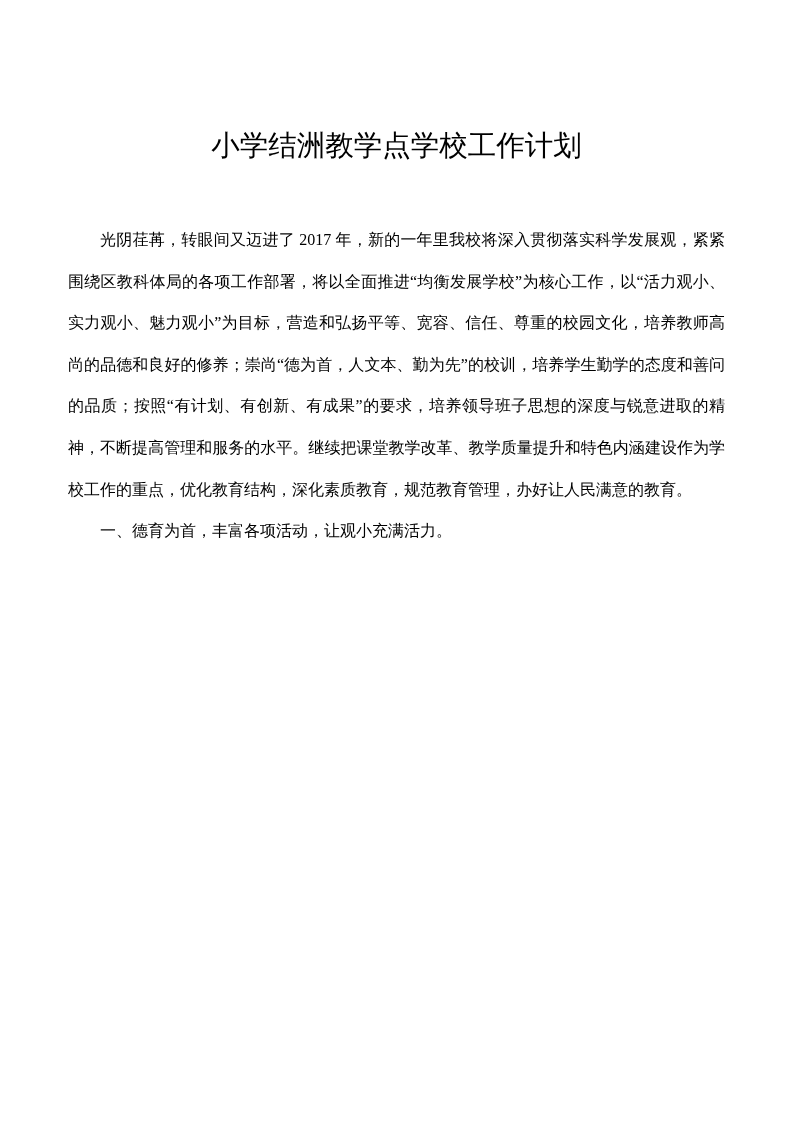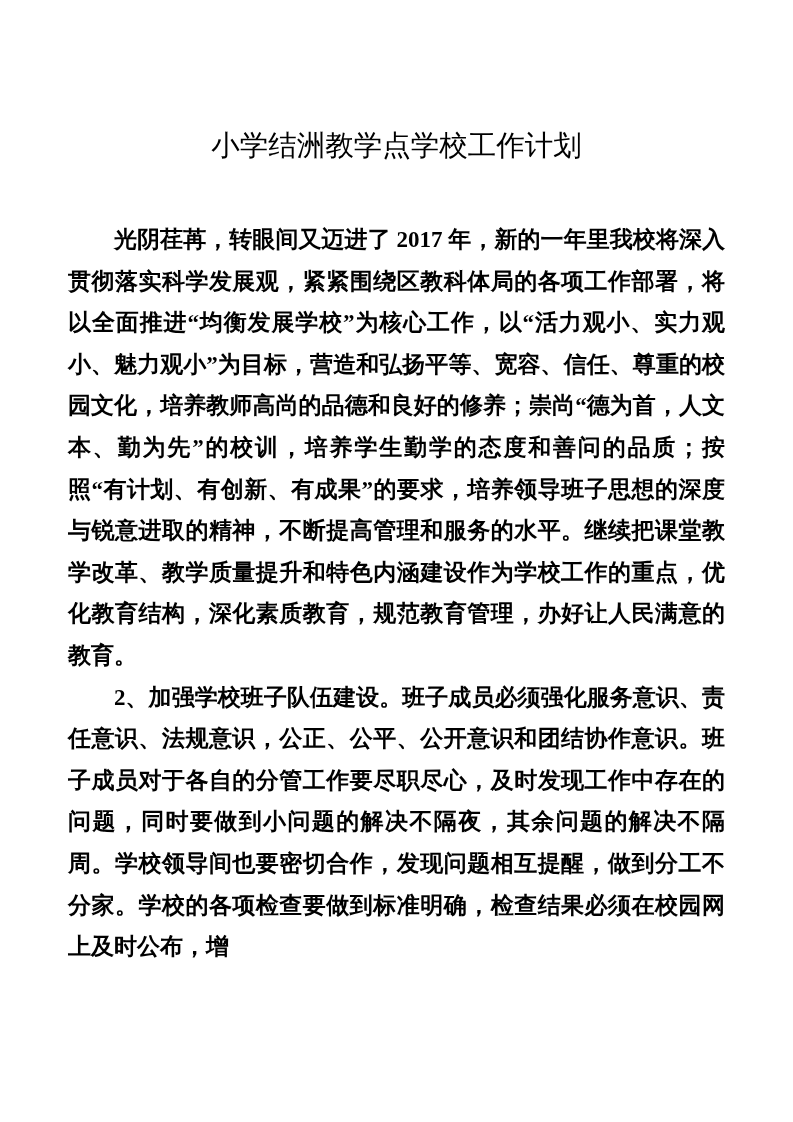--- a/index.html
+++ b/index.html
@@ -25,30 +25,29 @@
     font-weight: normal;
     line-height: 46px;
     text-align: center;
     white-space: nowrap;
   }
   .doc-body {
     width: 657px;
   }
   .para {
     margin: 0;
-    font-size: 23px;
+    font-size: 16px;
     line-height: 41.6px;
     text-align: justify;
     text-indent: 2em;
     word-break: break-all;
-    font-weight: bold;
   }
 </style>
 </head>
 <body>
 
 <div class="page">
   <h1 class="doc-title">小学结洲教学点学校工作计划</h1>
   <div class="doc-body">
       <p class="para">光阴荏苒，转眼间又迈进了 2017 年，新的一年里我校将深入贯彻落实科学发展观，紧紧围绕区教科体局的各项工作部署，将以全面推进“均衡发展学校”为核心工作，以“活力观小、实力观小、魅力观小”为目标，营造和弘扬平等、宽容、信任、尊重的校园文化，培养教师高尚的品德和良好的修养；崇尚“德为首，人文本、勤为先”的校训，培养学生勤学的态度和善问的品质；按照“有计划、有创新、有成果”的要求，培养领导班子思想的深度与锐意进取的精神，不断提高管理和服务的水平。继续把课堂教学改革、教学质量提升和特色内涵建设作为学校工作的重点，优化教育结构，深化素质教育，规范教育管理，办好让人民满意的教育。</p>
-      <p class="para">2、加强学校班子队伍建设。班子成员必须强化服务意识、责任意识、法规意识，公正、公平、公开意识和团结协作意识。班子成员对于各自的分管工作要尽职尽心，及时发现工作中存在的问题，同时要做到小问题的解决不隔夜，其余问题的解决不隔周。学校领导间也要密切合作，发现问题相互提醒，做到分工不分家。学校的各项检查要做到标准明确，检查结果必须在校园网上及时公布，增</p>
+      <p class="para">一、德育为首，丰富各项活动，让观小充满活力。</p>
     </div>
 </div>
 
 </body></html>

